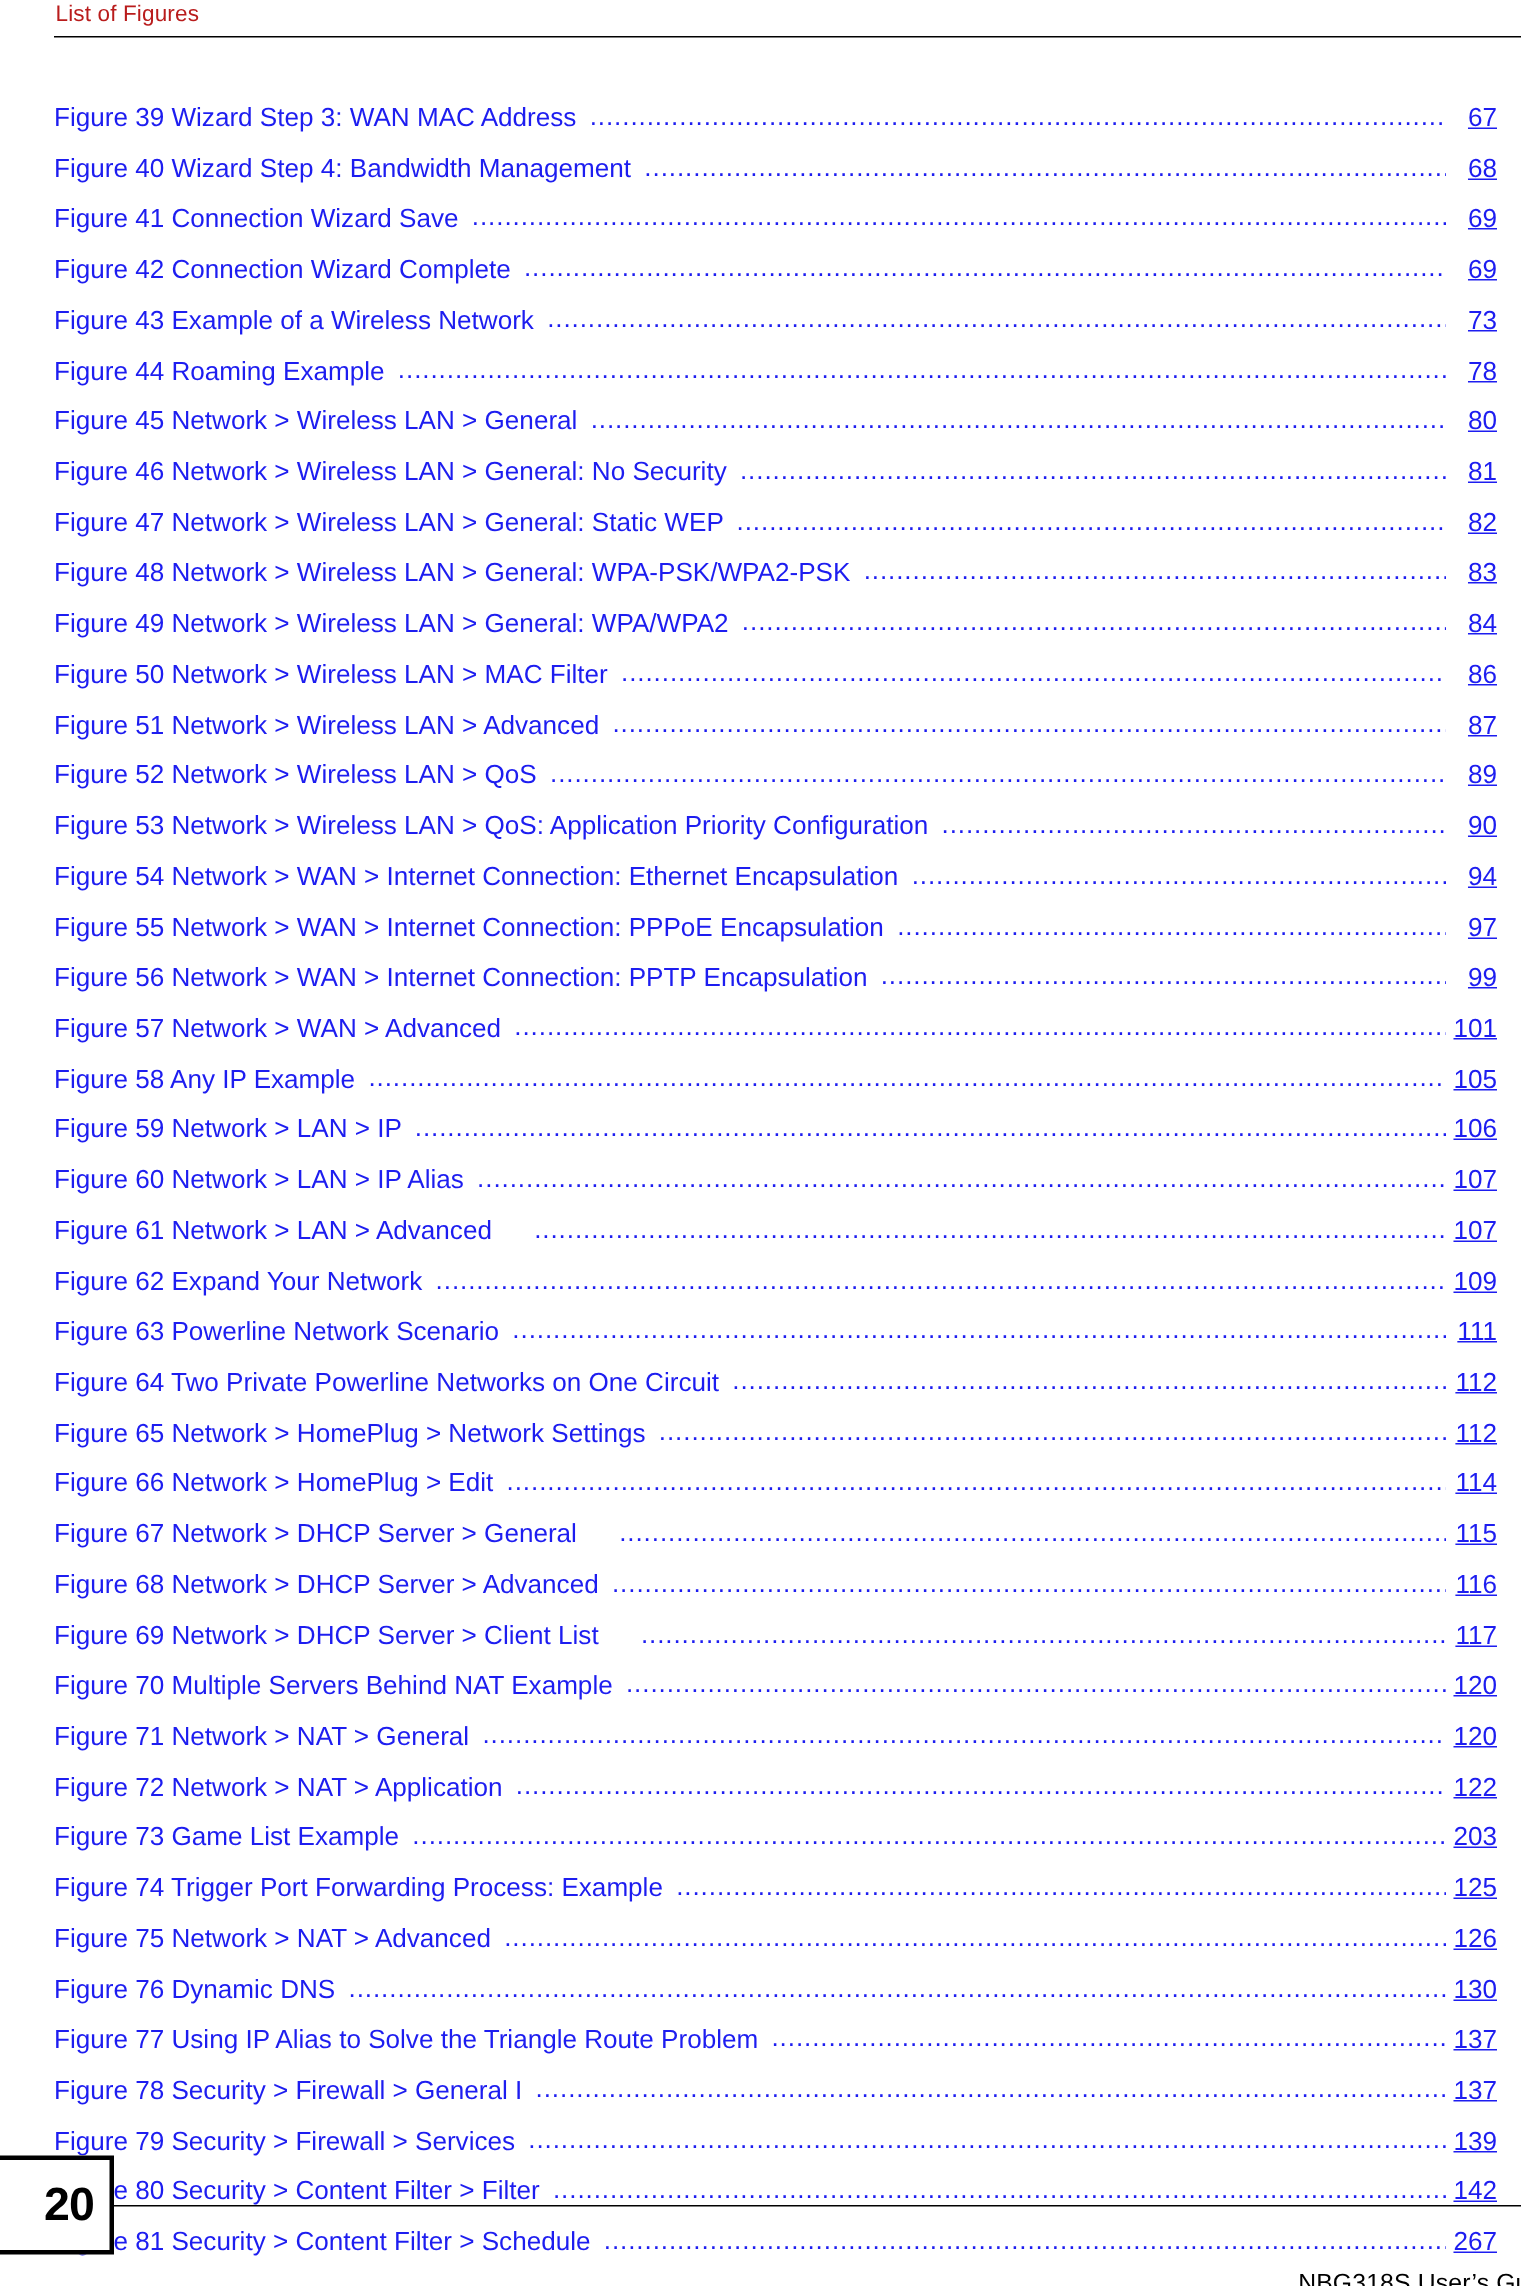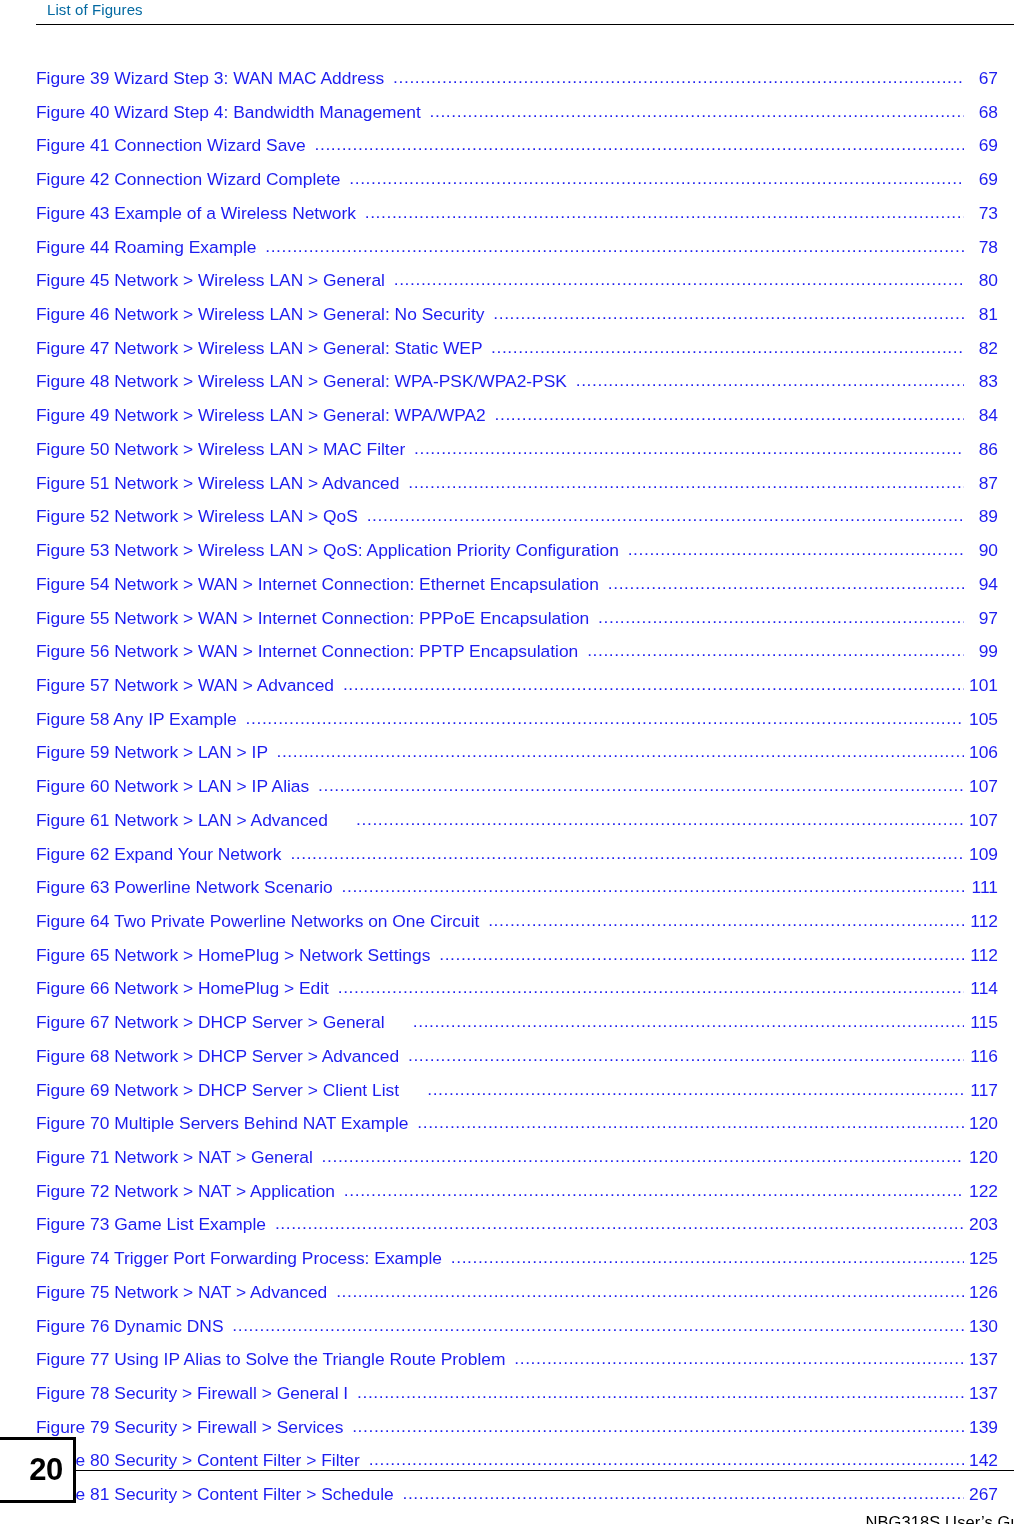--- a/index.html
+++ b/index.html
@@ -21,24 +21,23 @@
     top: 0;
     left: 0;
     width: 1014px;
     height: 30px;
   }
   #page-header .header-title {
     position: absolute;
     left: 37px;
     top: 1px;
     font-size: 15px;
-    color: #0369a1;
+    color: #b91c1c;
     letter-spacing: 0.1px;
     white-space: nowrap;
-    margin-left: 10px;
   }
   #page-header .header-rule {
     position: absolute;
     left: 36px;
     top: 24px;
     width: 978px;
     height: 0;
     border-top: 1.6px solid #000000;
   }
 
@@ -75,20 +74,21 @@
     font-size: 17.4px;
     letter-spacing: 0.6px;
     color: #1d1df0;
     position: relative;
     top: -1px;
   }
   .toc-page {
     flex: 0 0 auto;
     text-align: right;
     min-width: 30px;
+    text-decoration: underline;
   }
 
   
   #page-footer {
     position: absolute;
     left: 0;
     bottom: 0;
     width: 1014px;
     height: 104px;
     padding-left: 44px;

